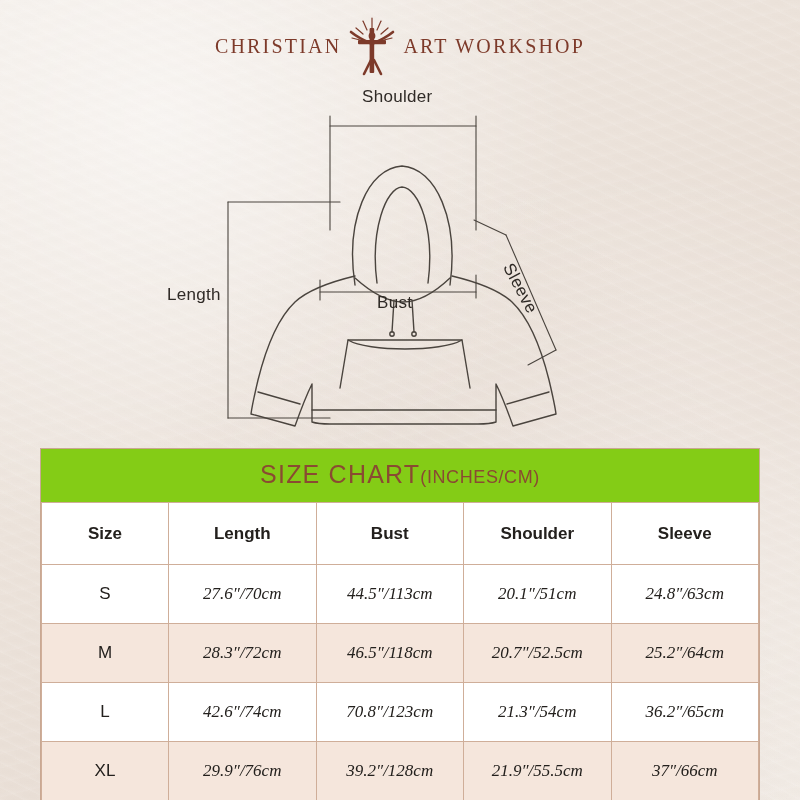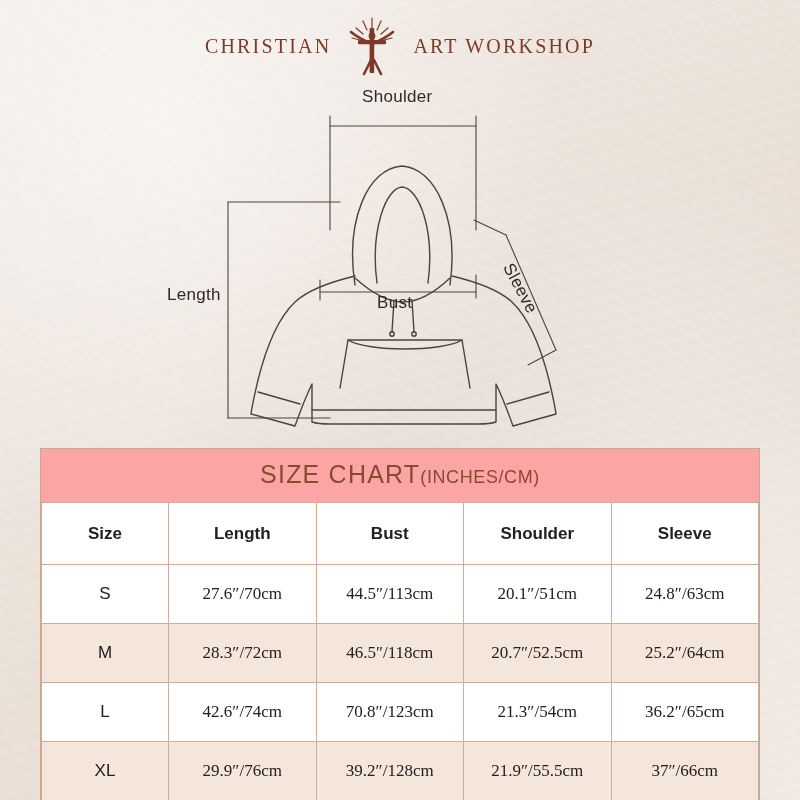--- a/index.html
+++ b/index.html
@@ -36,21 +36,21 @@
   
   .brand {
     position: absolute;
     top: 16px;
     left: 0;
     width: 800px;
     height: 60px;
     display: flex;
     align-items: center;
     justify-content: center;
-    gap: 10px;
+    gap: 0;
   }
   .brand-text {
     font-family: "Liberation Serif", serif;
     font-size: 20px;
     letter-spacing: 2.2px;
     color: #7d3a2a;
     text-transform: uppercase;
     white-space: nowrap;
   }
   .brand-logo {
@@ -91,21 +91,21 @@
   .chart {
     position: absolute;
     top: 448px;
     left: 40px;
     width: 720px;
     border: 1px solid #c9a893;
     box-sizing: border-box;
     background: #fff;
   }
   .chart-title {
-    background: #fca5a5;
+    background: #84cc16;
     color: #8a4a32;
     text-align: center;
     padding: 11px 0 13px;
     font-family: "Liberation Sans", sans-serif;
     font-size: 25px;
     letter-spacing: 1.2px;
   }
   .chart-title .unit {
     font-size: 18px;
     letter-spacing: 0.6px;
@@ -128,21 +128,21 @@
   thead th {
     font-weight: bold;
     font-size: 17px;
     background: #ffffff;
     height: 45px;
   }
   thead th:first-child { width: 110px; }
   tbody tr:nth-child(odd) { background: #ffffff; }
   tbody tr:nth-child(even) { background: #f5e6dc; }
   tbody td:first-child { font-size: 17px; }
-  .inch { font-family: "Liberation Serif", serif; }
+  .inch { font-family: "Liberation Serif", serif; font-style: italic; }
   .footnote {
     position: absolute;
     top: 765px;
     left: 0;
     width: 800px;
     text-align: center;
     font-size: 14.5px;
     color: #2f2a26;
     font-family: "Liberation Sans", sans-serif;
   }

